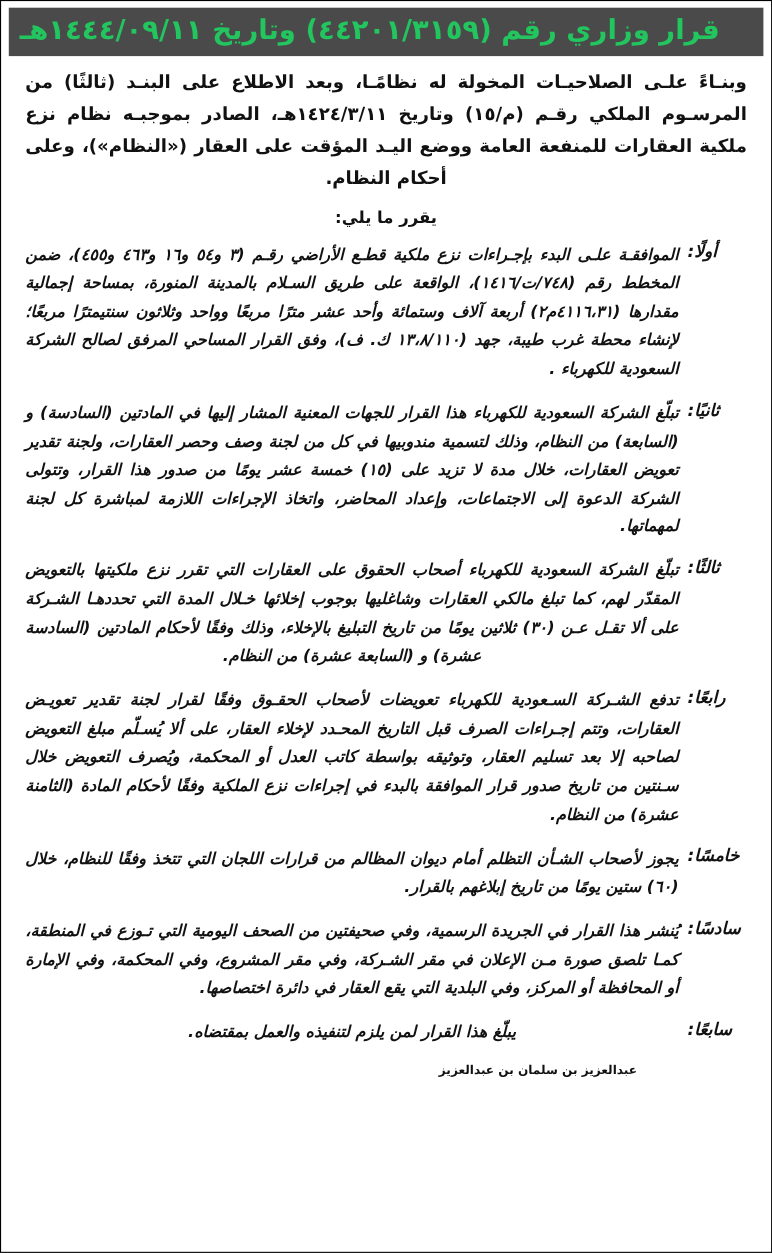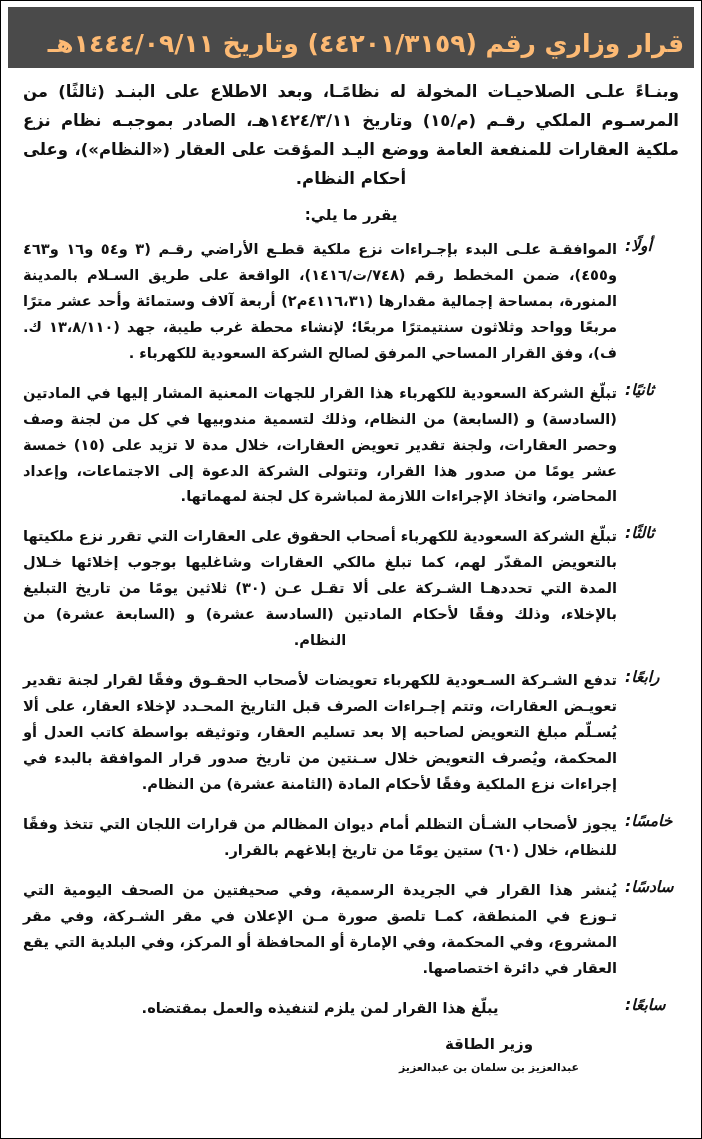--- a/index.html
+++ b/index.html
@@ -16,24 +16,24 @@
   .page {
     width: 702px;
     min-height: 1139px;
     box-sizing: border-box;
     position: relative;
     background: #ffffff;
     border: 1px solid #000000;
   }
   .header-bar {
     background: #4a4a4a;
-    color: #fdba74;
+    color: #22c55e;
     margin: 6px 7px 0 7px;
-    padding: 21px 10px 9px 10px;
-    text-align: right;
+    padding: 4px 10px 9px 10px;
+    text-align: left;
     font-size: 25px;
     font-weight: bold;
     line-height: 1.25;
     letter-spacing: 0;
   }
   .body-wrap {
     padding: 10px 22px 14px 22px;
   }
   .salutation {
     text-align: center;
@@ -72,20 +72,21 @@
     text-align: left;
     font-style: italic;
   }
   .clause-text {
     flex: 1 1 auto;
     font-size: 14.6px;
     line-height: 1.78;
     text-align: justify;
     text-align-last: right;
     font-weight: 600;
+    font-style: italic;
   }
   .clause-text.centered-last {
     text-align-last: center;
   }
   .tawfiq {
     text-align: center;
     font-size: 15px;
     font-weight: bold;
     margin: 10px 0 16px 0;
   }
@@ -155,19 +156,18 @@
     </div>
 
     <div class="clause">
       <div class="clause-label">سابعًا:</div>
       <div class="clause-text centered-last">يبلّغ هذا القرار لمن يلزم لتنفيذه والعمل بمقتضاه.</div>
     </div>
 
 
     <div class="signature">
       <div class="sig-block">
-        <div class="sig-title">وزير الطاقة</div>
         <div class="sig-name">عبدالعزيز بن سلمان بن عبدالعزيز</div>
       </div>
     </div>
 
   </div>
 </div>
 
 </body></html>

